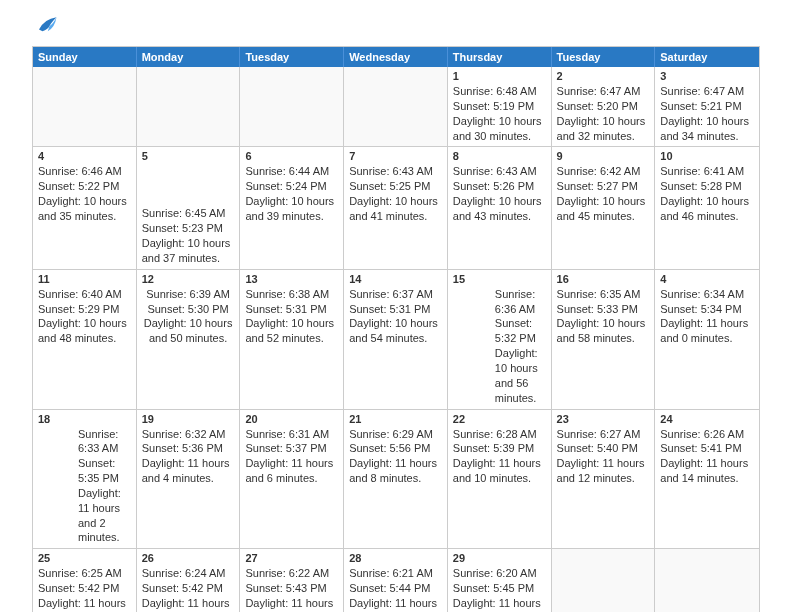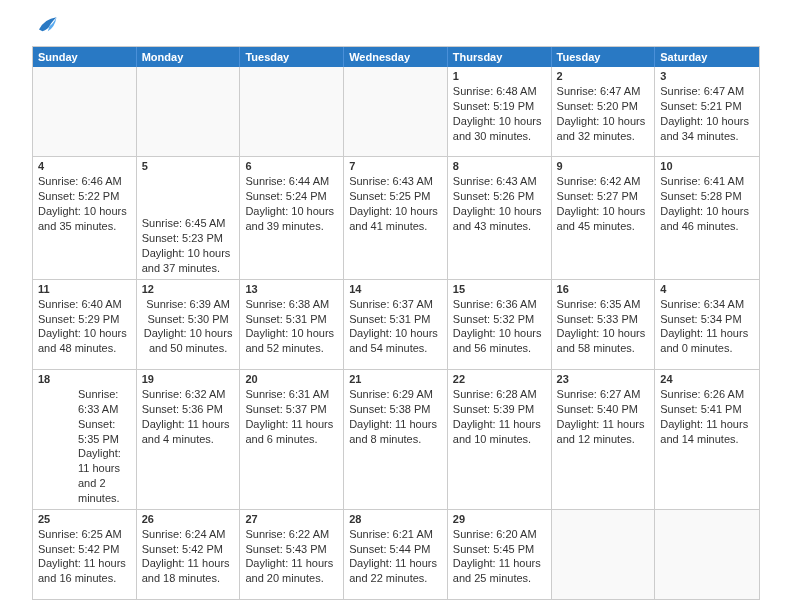--- a/index.html
+++ b/index.html
@@ -241,21 +241,21 @@
           </div>
           <div class="cal-cell">
             <span class="day-num">14</span>
             <div class="day-info" style="white-space: pre-line;">Sunrise: 6:37 AM
 Sunset: 5:31 PM
 Daylight: 10 hours
 and 54 minutes.</div>
           </div>
           <div class="cal-cell">
             <span class="day-num">15</span>
-            <div class="day-info" style="white-space: pre-line;">Sunrise: 6:36 AM
+            <div class="day-info" style="white-space: pre-line; margin-left: 42px;">Sunrise: 6:36 AM
 Sunset: 5:32 PM
 Daylight: 10 hours
 and 56 minutes.</div>
           </div>
           <div class="cal-cell">
             <span class="day-num">16</span>
             <div class="day-info" style="white-space: pre-line;">Sunrise: 6:35 AM
 Sunset: 5:33 PM
 Daylight: 10 hours
 and 58 minutes.</div>
@@ -286,21 +286,21 @@
           <div class="cal-cell">
             <span class="day-num">20</span>
             <div class="day-info" style="white-space: pre-line;">Sunrise: 6:31 AM
 Sunset: 5:37 PM
 Daylight: 11 hours
 and 6 minutes.</div>
           </div>
           <div class="cal-cell">
             <span class="day-num">21</span>
             <div class="day-info" style="white-space: pre-line;">Sunrise: 6:29 AM
-Sunset: 5:38 PM
+Sunset: 5:56 PM
 Daylight: 11 hours
 and 8 minutes.</div>
           </div>
           <div class="cal-cell">
             <span class="day-num">22</span>
             <div class="day-info" style="white-space: pre-line;">Sunrise: 6:28 AM
 Sunset: 5:39 PM
 Daylight: 11 hours
 and 10 minutes.</div>
           </div>

